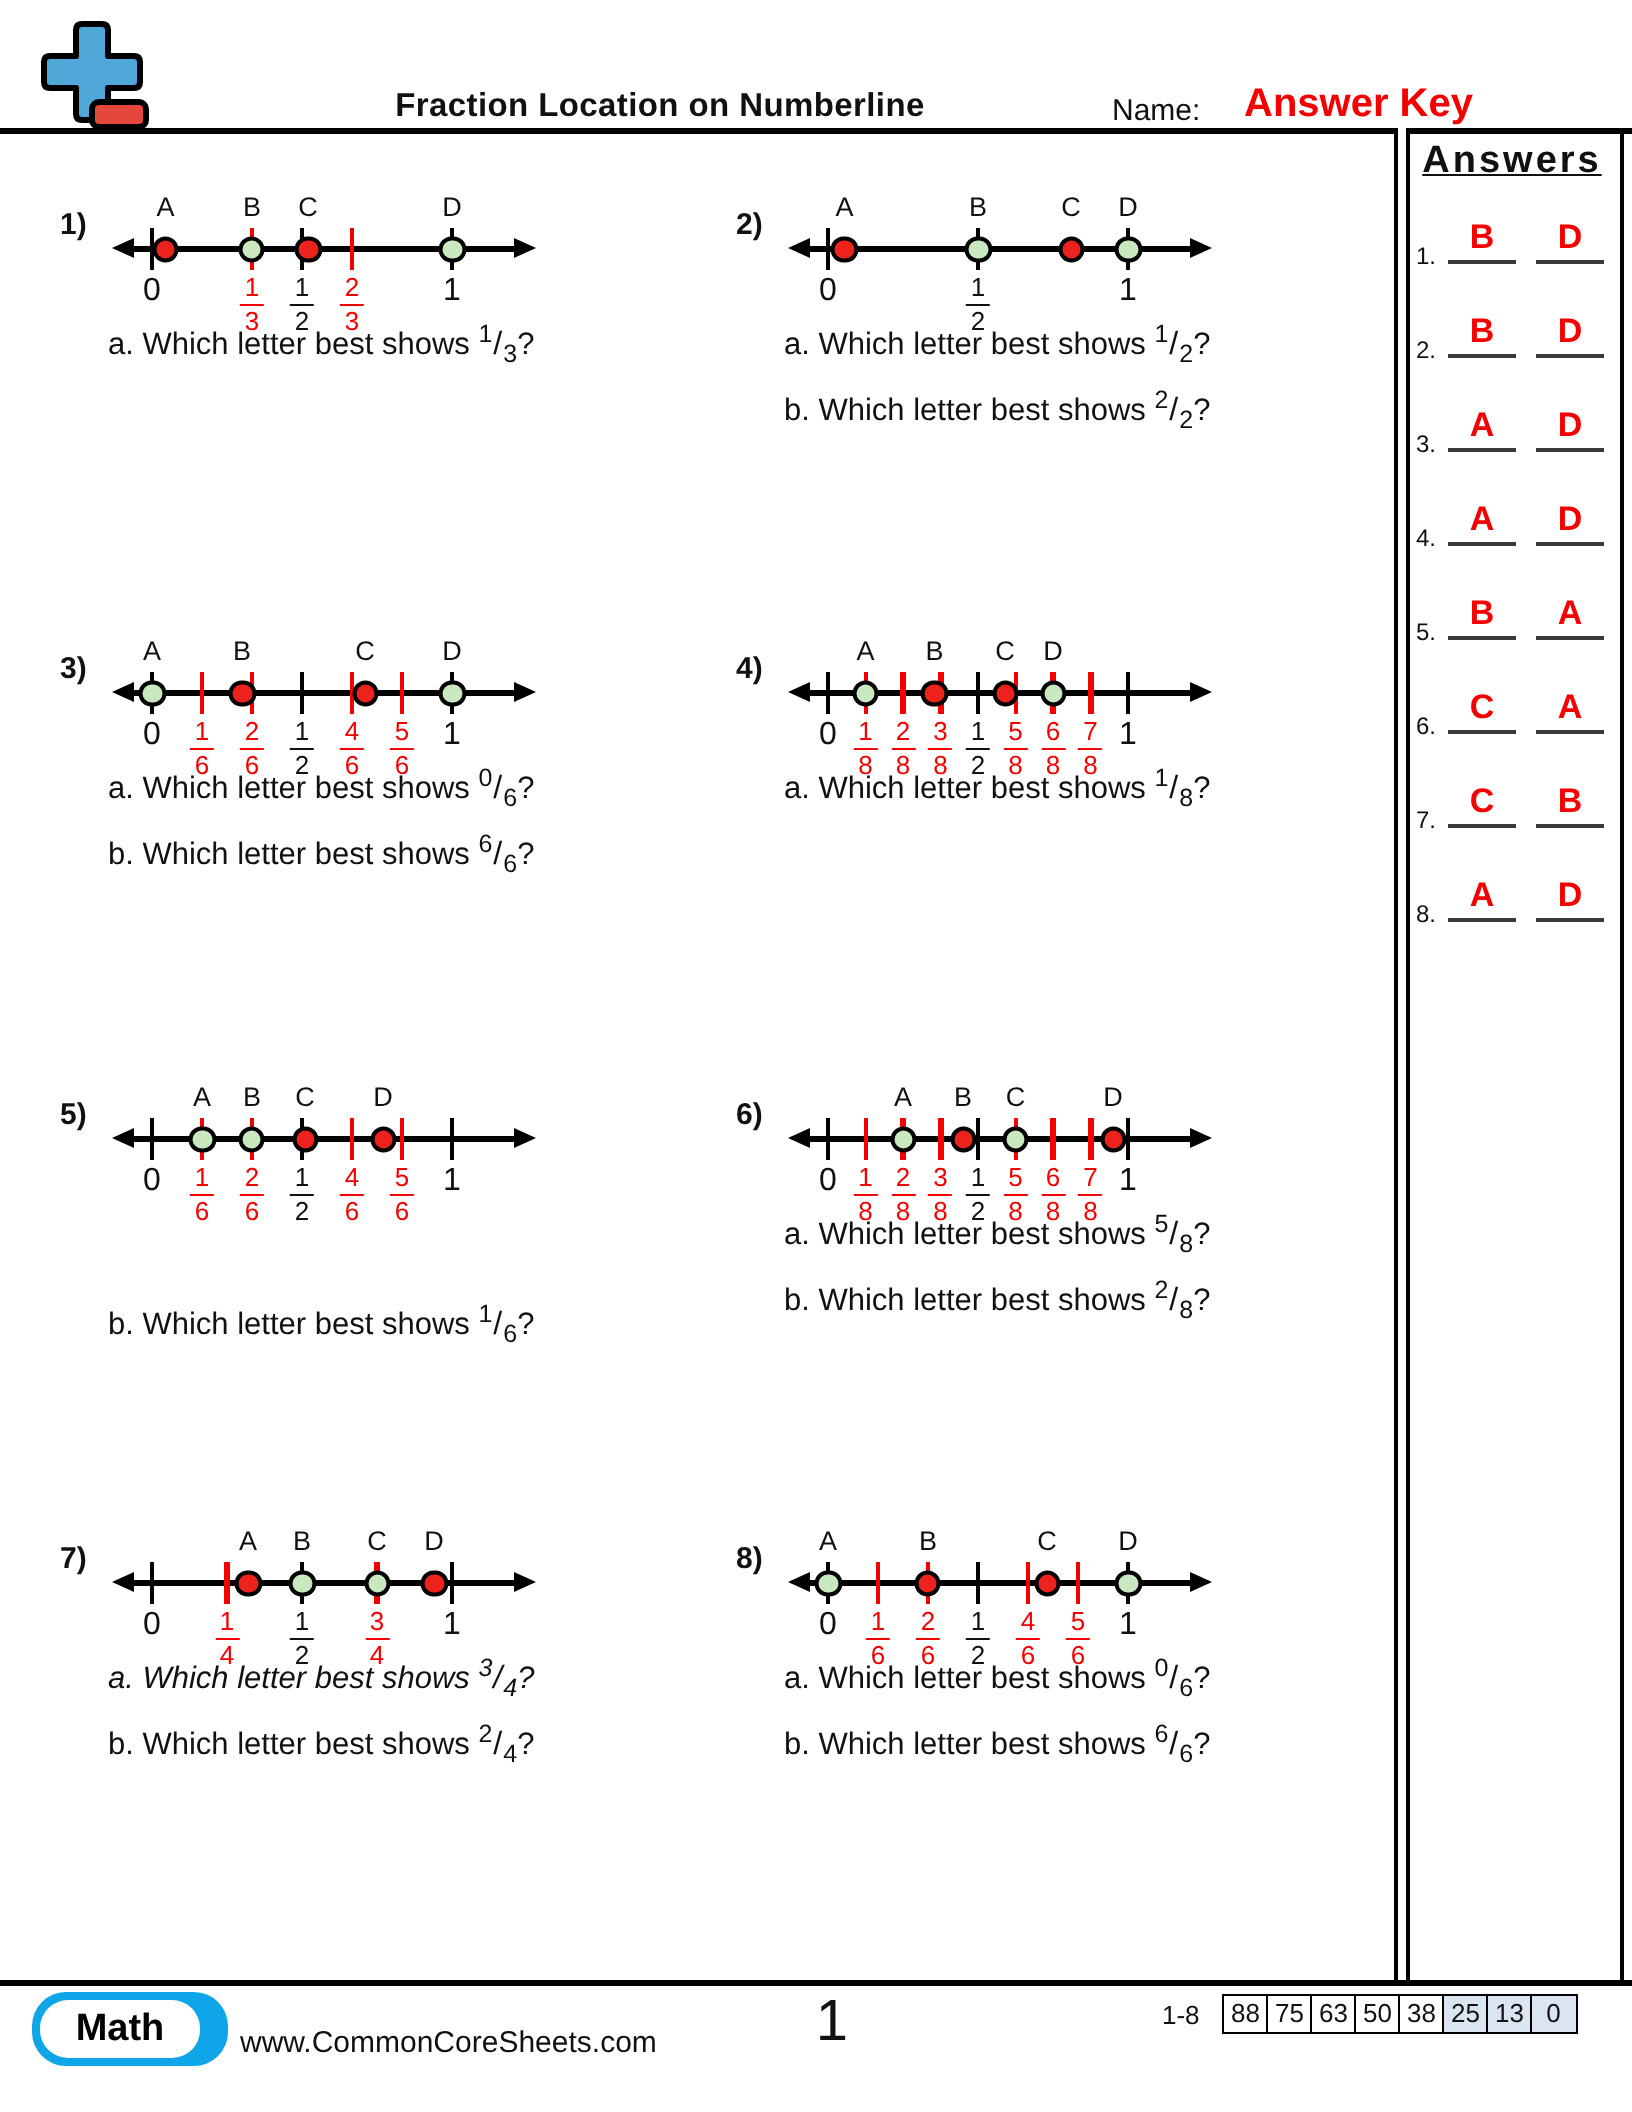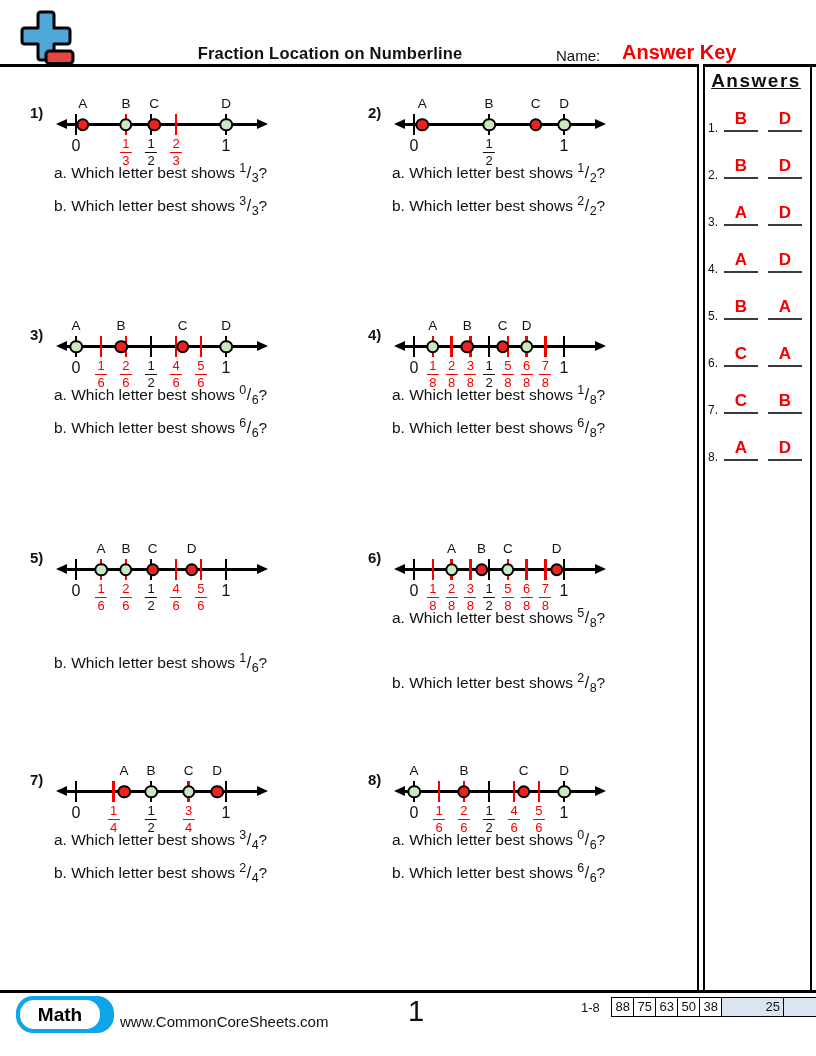--- a/index.html
+++ b/index.html
@@ -64,21 +64,21 @@
   .math-badge-inner { position:absolute; left:4px; top:4px; width:80px; height:29px; background:#fff;
                       border-radius:14px; text-align:center; font-weight:bold; font-size:19px;
                       line-height:29px; color:#000; }
   .site { position:absolute; left:120px; top:1013px; font-size:15px; }
   .page-num { position:absolute; left:376px; top:995px; width:80px; text-align:center; font-size:29px; }
   .score-range { position:absolute; left:581px; top:1000px; font-size:13px; }
   .score-table { position:absolute; left:611px; top:997px; display:flex; }
   .score-cell { width:21.5px; height:18px; border:1.5px solid #000; margin-left:-1.5px;
                 font-size:13px; text-align:center; line-height:18px; background:#fff; }
   .score-cell:first-child { margin-left:0; }
-  .score-cell.shaded { background:var(--shade,#dbe5f1);padding-left:40px; }
+  .score-cell.shaded { background:var(--shade,#dbe5f1); }
 </style>
 </head>
 <body>
 
 <div class="page">
 
   <div class="logo">
     <svg width="58" height="56" viewBox="0 0 58 56">
       <path d="M20,5 q0,-3 3,-3 h10 q3,0 3,3 v13 h13 q3,0 3,3 v10 q0,3 -3,3 h-13 v13 q0,3 -3,3 h-10 q-3,0 -3,-3 v-13 h-13 q-3,0 -3,-3 v-10 q0,-3 3,-3 h13 z" style="fill:var(--logo-blue,#4fa8d8)" stroke="#000" stroke-width="3" stroke-linejoin="round"></path>
       <rect x="28" y="41" width="27" height="12.5" rx="3.5" style="fill:var(--logo-red,#e6473c)" stroke="#000" stroke-width="3"></rect>
@@ -212,21 +212,20 @@
           <div class="dot dot-red" style="left: 24.75px;"></div>
           <div class="pt-letter" style="left: 24.75px;">A</div>
           <div class="dot dot-green" style="left: 67.995px;"></div>
           <div class="pt-letter" style="left: 67.995px;">B</div>
           <div class="dot dot-red" style="left: 96px;"></div>
           <div class="pt-letter" style="left: 96px;">C</div>
           <div class="dot dot-green" style="left: 168px;"></div>
           <div class="pt-letter" style="left: 168px;">D</div>
         </div>
         <div class="q-line" style="top: 66px;"><span class="q-pre">a. Which letter best shows </span><sup>1</sup><span class="q-slash">/</span><sub>3</sub><span>?</span></div>
-        <div class="q-line" style="top: 99px;"><span class="q-pre">b. Which letter best shows </span><sup>3</sup><span class="q-slash">/</span><sub>3</sub><span>?</span></div>
       </div>
       <div class="problem" style="left: 366px; top: 98px;">
         <div class="p-label">2)</div>
         <div class="nline">
           <div class="nl-line"></div>
           <div class="arr arr-l"></div>
           <div class="arr arr-r"></div>
           <div class="tick" style="left: 16.75px;"></div>
           <div class="lbl-plain" style="left: 18px;">0</div>
           <div class="tick" style="left: 91.75px;"></div>
@@ -343,21 +342,20 @@
           <div class="dot dot-green" style="left: 36.75px;"></div>
           <div class="pt-letter" style="left: 36.75px;">A</div>
           <div class="dot dot-red" style="left: 71.25px;"></div>
           <div class="pt-letter" style="left: 71.25px;">B</div>
           <div class="dot dot-red" style="left: 106.5px;"></div>
           <div class="pt-letter" style="left: 106.5px;">C</div>
           <div class="dot dot-green" style="left: 130.5px;"></div>
           <div class="pt-letter" style="left: 130.5px;">D</div>
         </div>
         <div class="q-line" style="top: 66px;"><span class="q-pre">a. Which letter best shows </span><sup>1</sup><span class="q-slash">/</span><sub>8</sub><span>?</span></div>
-        <div class="q-line" style="top: 99px;"><span class="q-pre">b. Which letter best shows </span><sup>6</sup><span class="q-slash">/</span><sub>8</sub><span>?</span></div>
       </div>
       <div class="problem" style="left: 28px; top: 543px;">
         <div class="p-label">5)</div>
         <div class="nline">
           <div class="nl-line"></div>
           <div class="arr arr-l"></div>
           <div class="arr arr-r"></div>
           <div class="tick" style="left: 16.75px;"></div>
           <div class="lbl-plain" style="left: 18px;">0</div>
           <div class="tick red-bg" style="left: 41.755px;"></div>
@@ -446,21 +444,21 @@
           <div class="dot dot-green" style="left: 55.5px;"></div>
           <div class="pt-letter" style="left: 55.5px;">A</div>
           <div class="dot dot-red" style="left: 85.5px;"></div>
           <div class="pt-letter" style="left: 85.5px;">B</div>
           <div class="dot dot-green" style="left: 111.75px;"></div>
           <div class="pt-letter" style="left: 111.75px;">C</div>
           <div class="dot dot-red" style="left: 160.5px;"></div>
           <div class="pt-letter" style="left: 160.5px;">D</div>
         </div>
         <div class="q-line" style="top: 66px;"><span class="q-pre">a. Which letter best shows </span><sup>5</sup><span class="q-slash">/</span><sub>8</sub><span>?</span></div>
-        <div class="q-line" style="top: 99px; margin-top: 32px;"><span class="q-pre">b. Which letter best shows </span><sup>2</sup><span class="q-slash">/</span><sub>8</sub><span>?</span></div>
+        <div class="q-line" style="top: 99px;"><span class="q-pre">b. Which letter best shows </span><sup>2</sup><span class="q-slash">/</span><sub>8</sub><span>?</span></div>
       </div>
       <div class="problem" style="left: 28px; top: 765px;">
         <div class="p-label">7)</div>
         <div class="nline">
           <div class="nl-line"></div>
           <div class="arr arr-l"></div>
           <div class="arr arr-r"></div>
           <div class="tick" style="left: 16.75px;"></div>
           <div class="lbl-plain" style="left: 18px;">0</div>
           <div class="tick red-bg" style="left: 54.25px;"></div>
@@ -482,21 +480,21 @@
           <div class="lbl-plain" style="left: 168px;">1</div>
           <div class="dot dot-red" style="left: 66px;"></div>
           <div class="pt-letter" style="left: 66px;">A</div>
           <div class="dot dot-green" style="left: 93px;"></div>
           <div class="pt-letter" style="left: 93px;">B</div>
           <div class="dot dot-green" style="left: 130.5px;"></div>
           <div class="pt-letter" style="left: 130.5px;">C</div>
           <div class="dot dot-red" style="left: 159px;"></div>
           <div class="pt-letter" style="left: 159px;">D</div>
         </div>
-        <div class="q-line" style="top: 66px;"><span class="q-pre">a. Which letter best shows </span><sup>3</sup><span class="q-slash">/</span><sub>4</sub><span>?</span></div>
+        <div class="q-line" style="top: 66px; font-style: italic;"><span class="q-pre">a. Which letter best shows </span><sup>3</sup><span class="q-slash">/</span><sub>4</sub><span>?</span></div>
         <div class="q-line" style="top: 99px;"><span class="q-pre">b. Which letter best shows </span><sup>2</sup><span class="q-slash">/</span><sub>4</sub><span>?</span></div>
       </div>
       <div class="problem" style="left: 366px; top: 765px;">
         <div class="p-label">8)</div>
         <div class="nline">
           <div class="nl-line"></div>
           <div class="arr arr-l"></div>
           <div class="arr arr-r"></div>
           <div class="tick" style="left: 16.75px;"></div>
           <div class="lbl-plain" style="left: 18px;">0</div>

